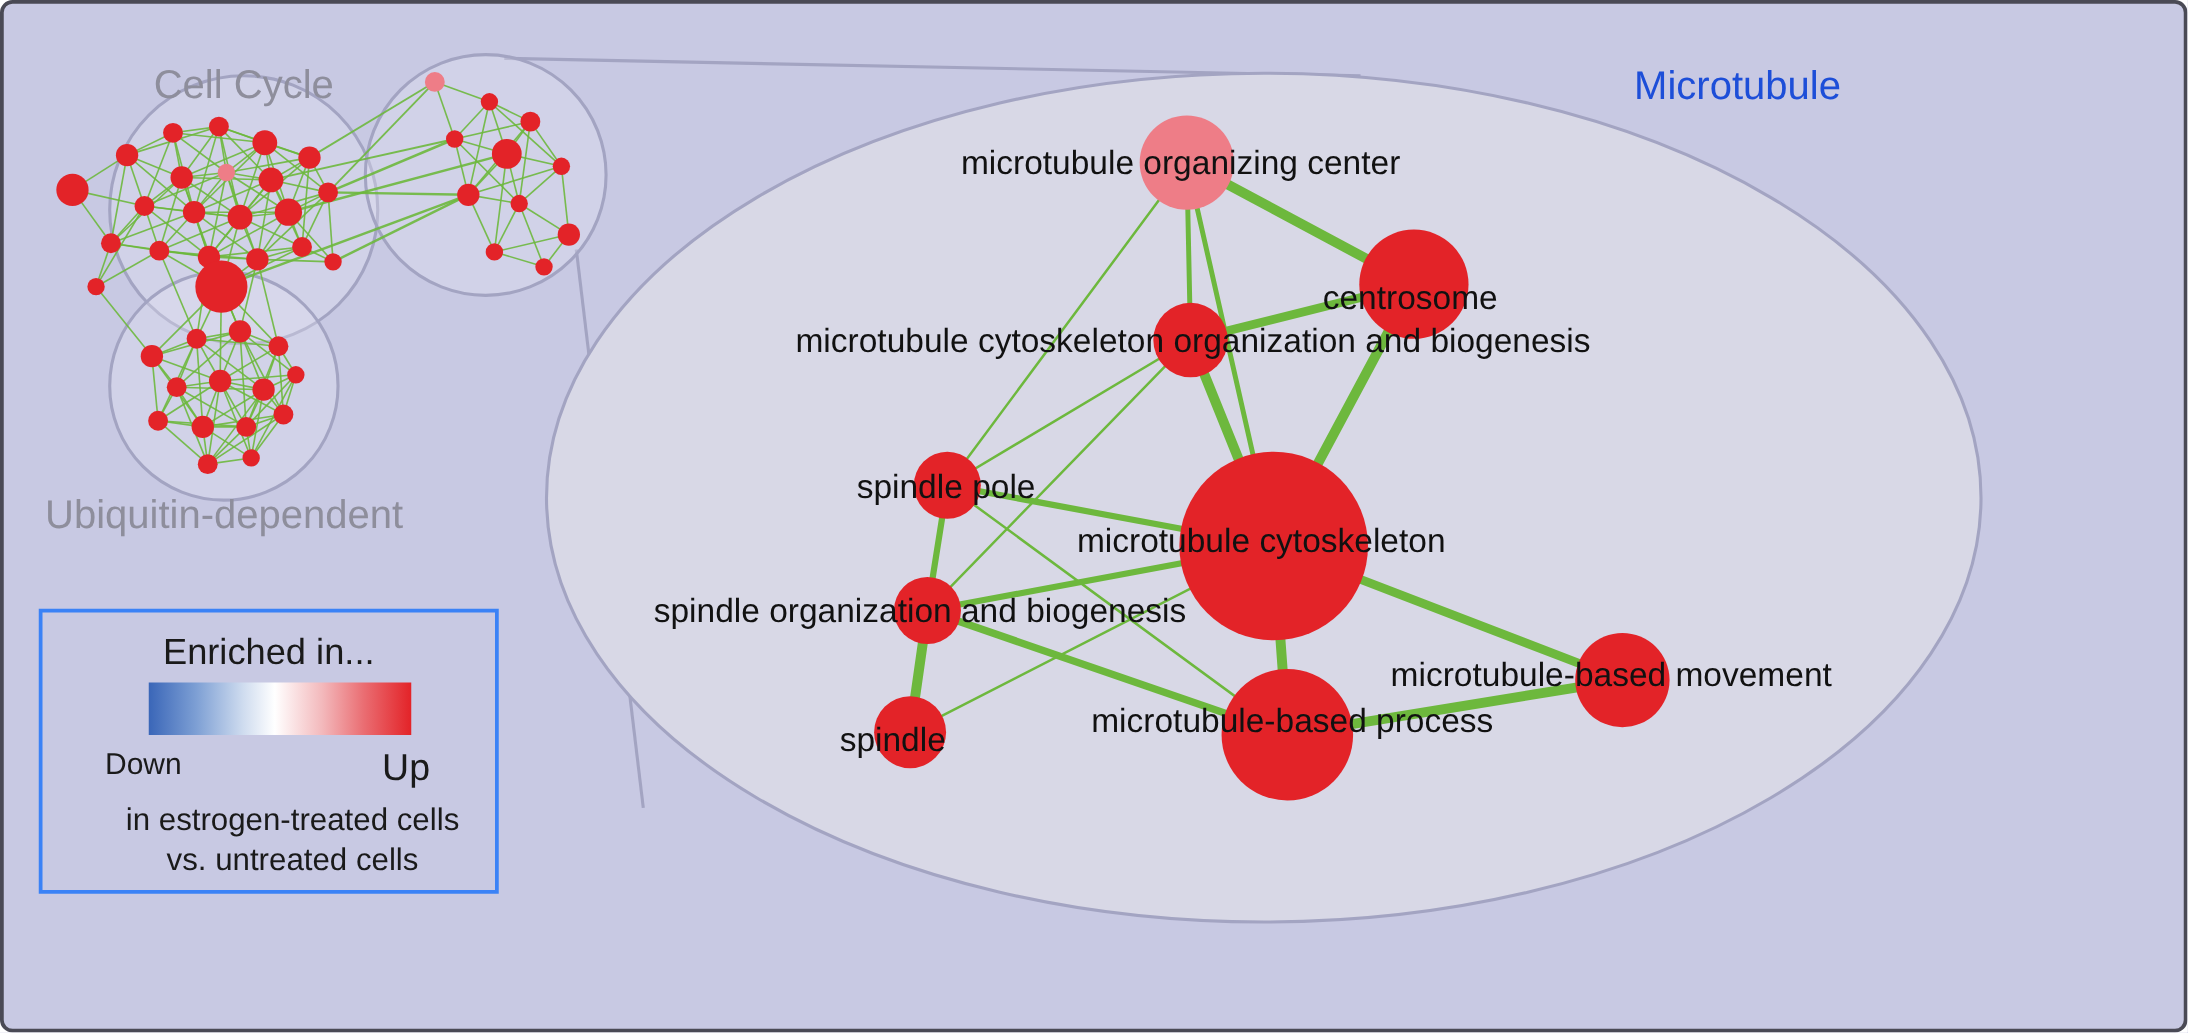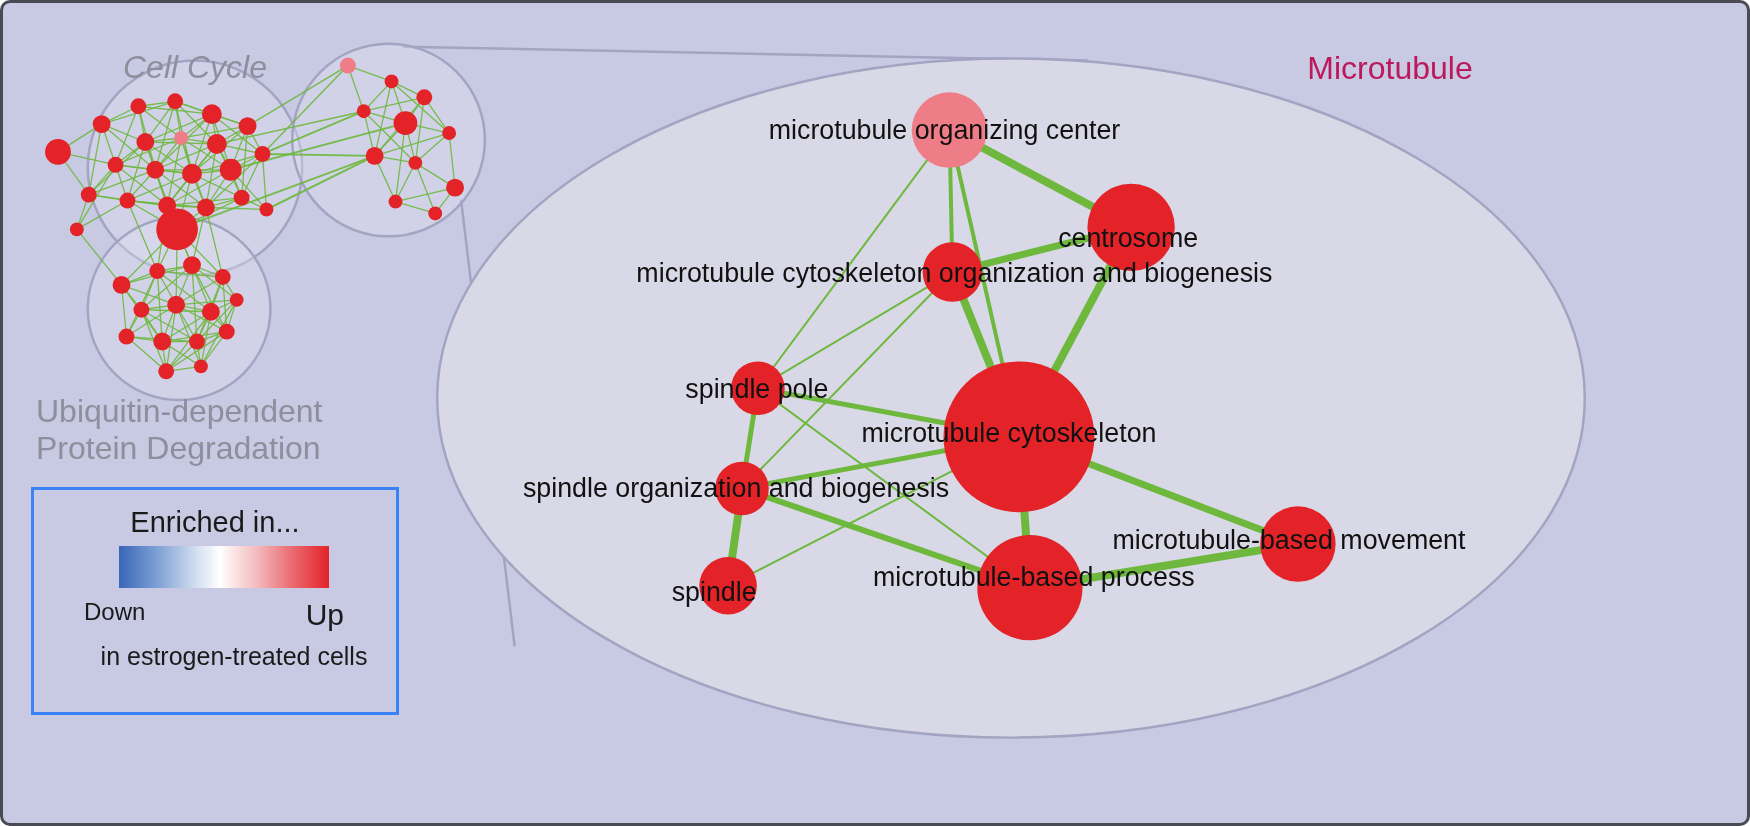--- a/index.html
+++ b/index.html
@@ -8,23 +8,23 @@
     width:1750px;height:826px;
     background:#c8c9e3;
     border:3px solid #4a4a55;
     border-radius:10px;
     box-sizing:border-box;
     overflow:hidden;
     font-family:"Liberation Sans",sans-serif;
   }
   #network-svg{position:absolute;left:0;top:0;width:100%;height:100%;}
   svg text{font-family:"Liberation Sans",sans-serif;}
-  .overlay{position:absolute;color:#be185d;}
+  .overlay{position:absolute;color:#1d4ed8;}
   .gray-label{color:#8e8e9c;}
-  .cluster-title{font-size:32px;line-height:37px;}
+  .cluster-title{font-size:32px;line-height:37px;text-align:right;}
   .mt-title{width:250px;text-align:center;font-size:32px;line-height:38px;}
   .legend{
     position:absolute;left:28px;top:484px;width:368px;height:228px;
     border:3px solid #3b82f6;box-sizing:border-box;
   }
   .legend-title{position:absolute;left:0;top:16px;width:100%;text-align:center;font-size:29px;color:#1a1a1a;}
   .legend-bar{
     position:absolute;left:85px;top:56px;width:210px;height:42px;
   }
   .legend-down{position:absolute;left:50px;top:108px;font-size:24px;color:#1a1a1a;}
@@ -333,34 +333,34 @@
       <text x="1130" y="246" text-anchor="middle" font-size="27" fill="#111111">centrosome</text>
       <text x="955" y="281" text-anchor="middle" font-size="27" fill="#111111">microtubule cytoskeleton organization and biogenesis</text>
       <text x="756" y="398" text-anchor="middle" font-size="27" fill="#111111">spindle pole</text>
       <text x="1010" y="442" text-anchor="middle" font-size="27" fill="#111111">microtubule cytoskeleton</text>
       <text x="735" y="498" text-anchor="middle" font-size="27" fill="#111111">spindle organization and biogenesis</text>
       <text x="713" y="602" text-anchor="middle" font-size="27" fill="#111111">spindle</text>
       <text x="1035" y="587" text-anchor="middle" font-size="27" fill="#111111">microtubule-based process</text>
       <text x="1292" y="550" text-anchor="middle" font-size="27" fill="#111111">microtubule-based movement</text>
     </svg>
 
-  <div class="overlay gray-label cluster-title" style="left:92px;top:46px;width:200px;text-align:center;font-style:italic;">Cell Cycle</div>
+  <div class="overlay gray-label cluster-title" style="left:92px;top:46px;width:200px;text-align:center;">Cell Cycle</div>
 
   <div class="overlay mt-title" style="left:1262px;top:46px;">
     <div>Microtubule</div>
   </div>
 
   <div class="overlay gray-label cluster-title" style="left:33px;top:390px;">
     <div>Ubiquitin-dependent</div>
-    <div>Protein Degradation</div>
   </div>
 
   <div class="legend">
     <div class="legend-title">Enriched in...</div>
     <div class="legend-bar" id="legend-bar" style="background: linear-gradient(90deg, rgb(58, 102, 184) 0%, rgb(125, 159, 212) 18%, rgb(207, 220, 239) 36%, rgb(255, 255, 255) 48%, rgb(243, 185, 188) 66%, rgb(234, 109, 114) 82%, rgb(227, 35, 40) 100%);"></div>
     <div class="legend-down">Down</div>
     <div class="legend-up">Up</div>
     <div class="legend-caption">
       <div>in estrogen-treated cells</div>
+      <div>vs. untreated cells</div>
     </div>
   </div>
 
 </div>
 
 </body></html>

